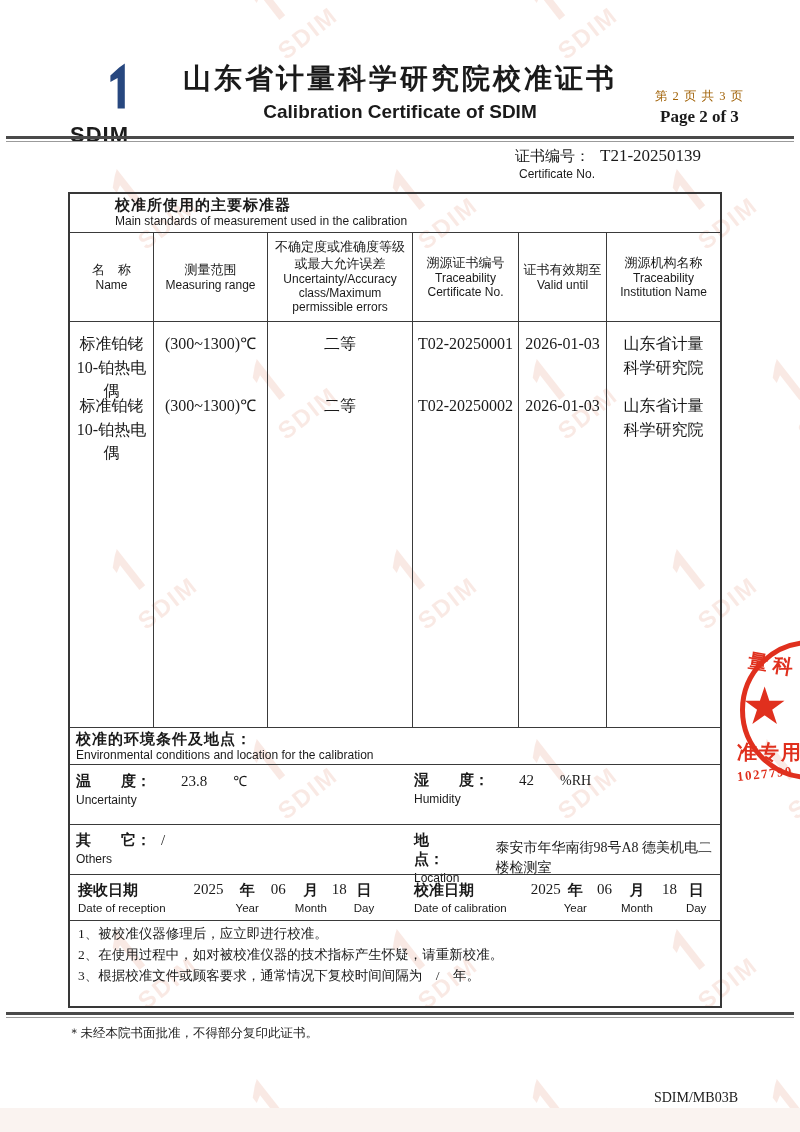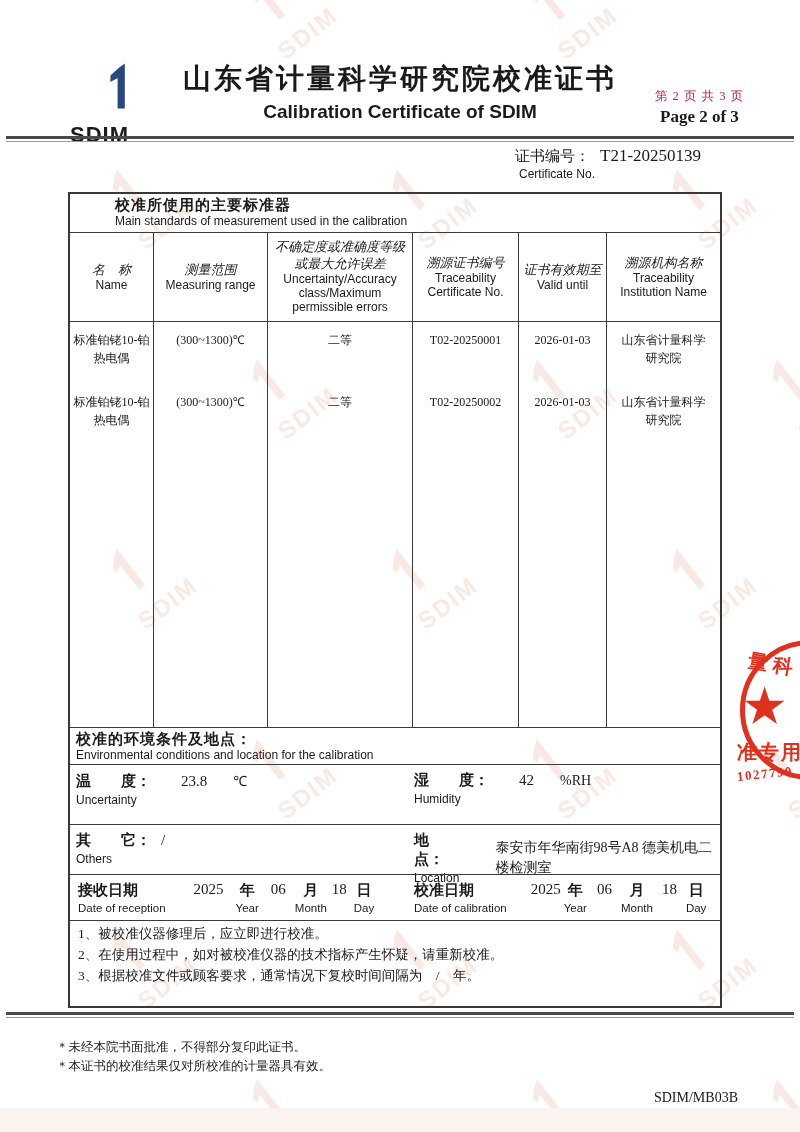--- a/index.html
+++ b/index.html
@@ -17,21 +17,21 @@
 
   
   .logo { position:absolute; left:64px; top:58px; width:104px; text-align:center; z-index:1; }
   .logo-text { font-family:"Liberation Sans", sans-serif; font-weight:bold; font-size:22px;
                letter-spacing:1px; color:#1c1c1c; margin-top:-4px; text-align:left; padding-left:6px; }
   .title-cn { position:absolute; left:0; right:0; top:60px; text-align:center; font-size:28px;
               font-weight:bold; letter-spacing:3px; z-index:1; }
   .title-en { position:absolute; left:0; right:0; top:101px; text-align:center; font-size:19px;
               font-weight:bold; font-family:"Liberation Sans", sans-serif; z-index:1; }
   .page-info { position:absolute; right:56px; top:88px; text-align:center; z-index:1; }
-  .page-info-cn { font-size:12.5px; color:#be185d; letter-spacing:1px; }
+  .page-info-cn { font-size:12.5px; color:#a16207; letter-spacing:1px; }
   .page-info-en { font-size:17px; font-weight:bold; margin-top:2px; }
   .rule { position:absolute; left:6px; right:6px; height:6px; border-top:3px solid #4a4a4a;
           border-bottom:1px solid #9b9b9b; z-index:1; }
   .rule-top { top:136px; }
   .rule-bottom { top:1012px; }
   .cert-block { position:absolute; left:515px; top:146px; z-index:1; }
   .cert-line1 { font-size:15px; }
   .cert-number { font-size:17px; margin-left:10px; }
   .cert-line2 { font-size:12px; margin-top:1px; margin-left:4px; }
 
@@ -44,25 +44,25 @@
   .sec-cn { font-size:15px; font-weight:bold; letter-spacing:1px; line-height:1.25; }
   .sec-en { font-size:12px; line-height:1.15; }
   .row-colhead { height:90px; }
   .row-body { height:408px; }
   .cell { border-right:1.5px solid #3a3a3a; display:flex; flex-direction:column;
           align-items:center; text-align:center; }
   .cell:last-child { border-right:none; }
   .c1 { width:84px; } .c2 { width:114px; } .c3 { width:145px; }
   .c4 { width:106px; } .c5 { width:88px; } .c6 { width:113px; }
   .row-colhead .cell { justify-content:center; padding:2px 3px; }
-  .colhead-cn { font-size:13px; line-height:1.3;font-style:italic; }
+  .colhead-cn { font-size:13px; line-height:1.3; }
   .colhead-en { font-size:12px; line-height:1.15; }
   .row-body .cell { padding-top:10px; }
   .c6 .entry { padding:0 10px; }
-  .entry { height:62px; font-size:12px; line-height:1.45; }
+  .entry { height:62px; font-size:16px; line-height:1.45; }
   .row-envtitle { height:37px; display:block; padding:2px 6px; }
   .row-env { height:60px; } .row-others { height:50px; } .row-dates { height:47px; }
   .half-l { width:338px; padding:6px 4px 0 6px; }
   .half-r { flex:1; padding:6px 4px 0 6px; }
   .env-label { font-size:15px; font-weight:bold; }
   .env-value { font-size:15px; margin-left:26px; }
   .env-unit { font-size:14px; margin-left:22px; }
   .env-en { font-size:12px; margin-top:2px; }
   .loc-wrap { display:flex;align-items:center; }
   .loc-value { font-size:14px; line-height:1.45; width:238px; margin-left:12px; margin-top:1px; }
@@ -70,21 +70,21 @@
   .stack { display:flex; flex-direction:column; align-items:center; }
   .stack-label { align-items:flex-start; }
   .d-cn { font-size:15px; font-weight:bold; white-space:nowrap; }
   .d-num { font-size:15px; white-space:nowrap; }
   .d-en { font-size:11.5px; margin-top:2px; white-space:nowrap; }
   .row-notice { height:86px; display:block; padding:3px 8px; }
   .notice-title { font-size:14px; font-weight:bold; }
   .notice-item { font-size:13.5px; line-height:1.55; }
 
   
-  .footnotes { position:absolute; left:56px; top:1024px; z-index:1;margin-top:14px; }
+  .footnotes { position:absolute; left:68px; top:1024px; z-index:1; }
   .footnote { font-size:12.5px; line-height:1.5; }
   .form-code { position:absolute; right:62px; top:1090px; font-size:14px; z-index:1; }
   .bottom-band { position:absolute; left:0; right:0; bottom:0; height:24px; background:#faf3f0; }
 
   
   .stamp { position:absolute; left:737px; top:640px; width:63px; height:158px; z-index:2;
            color:#e0301e; font-weight:bold; }
   .stamp-circle { position:absolute; left:3px; top:0; width:140px; height:140px;
                   border:5px solid #e0301e; border-radius:50%; }
   .stamp-arc-text { position:absolute; left:11px; top:11px; font-size:20px; letter-spacing:5px;
@@ -460,21 +460,20 @@
       <div class="notice-item">2、在使用过程中，如对被校准仪器的技术指标产生怀疑，请重新校准。</div>
       <div class="notice-item">3、根据校准文件或顾客要求，通常情况下复校时间间隔为　/　年。</div>
     </div>
 
   </div>
 
   <div class="rule rule-bottom"></div>
 
   <div class="footnotes">
     <div class="footnote">＊未经本院书面批准，不得部分复印此证书。</div>
-    <div class="footnote">＊本证书的校准结果仅对所校准的计量器具有效。</div>
   </div>
 
   <div class="form-code">SDIM/MB03B</div>
   <div class="bottom-band"></div>
 
   <div class="stamp">
     <div class="stamp-circle"></div>
     <div class="stamp-arc-text">量科</div>
     <div class="stamp-star">★</div>
     <div class="stamp-label">准专用</div>

